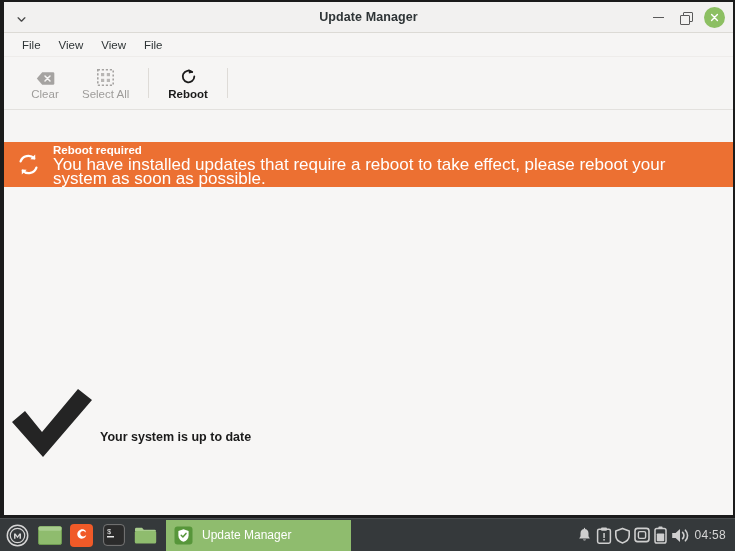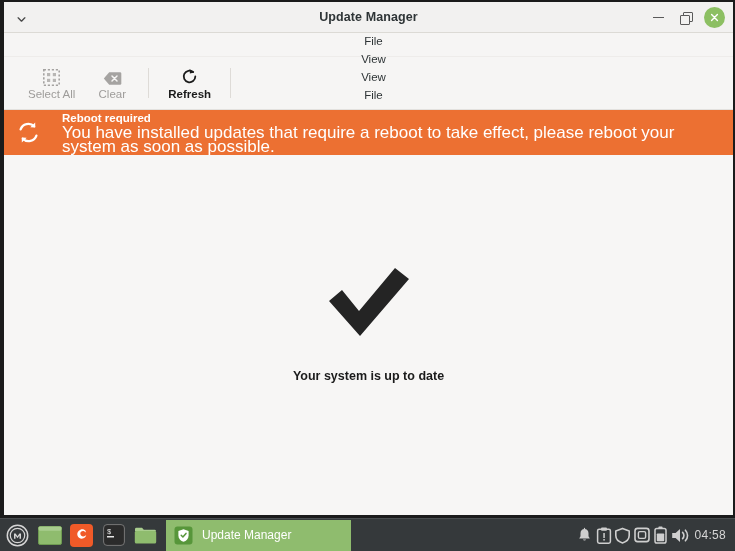--- a/index.html
+++ b/index.html
@@ -96,21 +96,20 @@
 
   
   .menubar {
     height: 24px;
     background: #f6f5f4;
     display: flex;
     align-items: center;
     padding-left: 10px;
     gap: 2px;
     border-bottom: 1px solid #eeecea;
-    flex-direction: column;
   }
   .menu-item {
     font-size: 11.5px;
     color: #2e3436;
     padding: 2px 8px;
     border-radius: 3px;
     white-space: nowrap;
   }
 
   
@@ -150,37 +149,38 @@
     margin: 0 9px;
   }
 
   
   .banner {
     background: #ec7032;
     height: 45px;
     display: flex;
     align-items: center;
     padding: 0 12px;
-    gap: 21px;
+    gap: 12px;
+    margin-top: 32px;
   }
   .banner-icon { width: 25px; height: 25px; flex: 0 0 25px; }
   .banner-text { display: flex; flex-direction: column; gap: 1px; }
   .banner-title {
     font-size: 11.5px; font-weight: bold; color: #ffffff; line-height: 14px;
   }
   .banner-body {
     font-size: 17px; color: #ffffff; line-height: 14px;
   }
 
   
   .content {
     height: 361px;
     background: #f7f6f5;
     display: flex;
-    flex-direction: column;
+    flex-direction: row;
     align-items: center;
     justify-content: flex-start;
     padding-top: 108px;
   }
   .check-wrap { width: 96px; height: 76px; }
   .status-text {
     margin-top: 30px;
     font-size: 12.5px;
     font-weight: bold;
     color: #1b1b1b;
@@ -277,51 +277,51 @@
       <div class="menu-item">File</div>
       <div class="menu-item">View</div>
       <div class="menu-item">View</div>
       <div class="menu-item">File</div>
     </div>
 
     <div class="toolbar">
 
       <div class="tool-btn disabled">
         <span class="tool-icon">
+          <svg width="19" height="15" viewBox="0 0 19 15">
+            <path d="M6.2 1.2 H17 a1.3 1.3 0 0 1 1.3 1.3 v10 a1.3 1.3 0 0 1 -1.3 1.3 H6.2 L0.8 7.5 Z" fill="#a5a3a1"></path>
+            <path d="M9 5 L14 10 M14 5 L9 10" stroke="#f6f5f4" stroke-width="1.5" stroke-linecap="round"></path>
+          </svg>
+        </span>
+        <span class="tool-label">Clear</span>
+      </div>
+
+      <div class="tool-btn disabled">
+        <span class="tool-icon">
           <svg width="17" height="17" viewBox="0 0 17 17">
             <rect x="0.8" y="0.8" width="15.4" height="15.4" fill="none" stroke="#a5a3a1" stroke-width="1.6" stroke-dasharray="2.2 1.8"></rect>
             <rect x="4" y="4" width="3.2" height="3.2" fill="#b8b6b4"></rect>
             <rect x="9.8" y="4" width="3.2" height="3.2" fill="#b8b6b4"></rect>
             <rect x="4" y="9.8" width="3.2" height="3.2" fill="#b8b6b4"></rect>
             <rect x="9.8" y="9.8" width="3.2" height="3.2" fill="#b8b6b4"></rect>
           </svg>
         </span>
         <span class="tool-label">Select All</span>
       </div>
 
-      <div class="tool-btn disabled">
-        <span class="tool-icon">
-          <svg width="19" height="15" viewBox="0 0 19 15">
-            <path d="M6.2 1.2 H17 a1.3 1.3 0 0 1 1.3 1.3 v10 a1.3 1.3 0 0 1 -1.3 1.3 H6.2 L0.8 7.5 Z" fill="#a5a3a1"></path>
-            <path d="M9 5 L14 10 M14 5 L9 10" stroke="#f6f5f4" stroke-width="1.5" stroke-linecap="round"></path>
-          </svg>
-        </span>
-        <span class="tool-label">Clear</span>
-      </div>
-
       <div class="tool-sep"></div>
 
       <div class="tool-btn enabled">
         <span class="tool-icon">
           <svg width="19" height="19" viewBox="0 0 19 19">
             <path d="M15.3 9.5 a5.8 5.8 0 1 1 -2.1 -4.5" fill="none" stroke="#1b1b1b" stroke-width="1.8" stroke-linecap="round"></path>
             <path d="M9.6 2.0 L14.2 5.4 L9.9 6.6 Z" fill="#1b1b1b"></path>
           </svg>
         </span>
-        <span class="tool-label">Refresh</span>
+        <span class="tool-label">Reboot</span>
       </div>
 
       <div class="tool-sep"></div>
 
 
     </div>
 
     <div class="banner">
       <span class="banner-icon">
         <svg width="25" height="25" viewBox="0 0 25 25">

